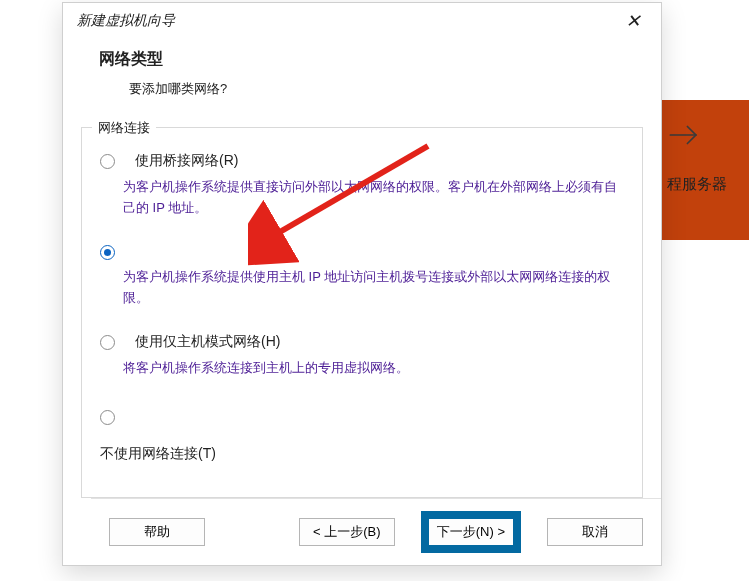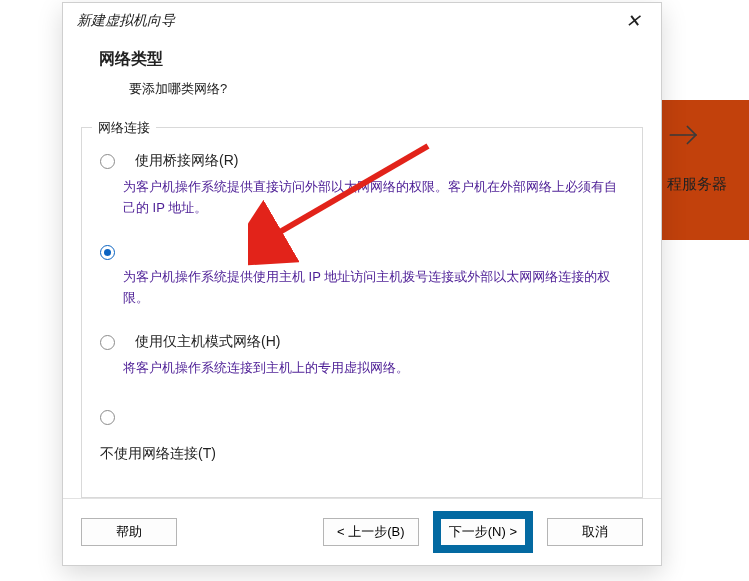--- a/index.html
+++ b/index.html
@@ -126,21 +126,22 @@
     color: #4c1d95;
   }
   .desc.tight { margin-bottom: 24px; }
   .block4 .opt { margin-top: 30px; margin-bottom: 0; flex-direction: column; }
 
   .footer {
     border-top: 1px solid #e2e2e2;
     padding: 12px 18px;
     display: flex;
     align-items: center;
-    gap: 14px;
+    gap: 26px;
+    margin-left: 28px;
   }
   .footer .spacer { flex: 1; }
   .btn {
     min-width: 96px;
     height: 28px;
     border: 1px solid #b5b5b5;
     background: #fdfdfd;
     font-family: inherit;
     font-size: 13px;
     cursor: pointer;

